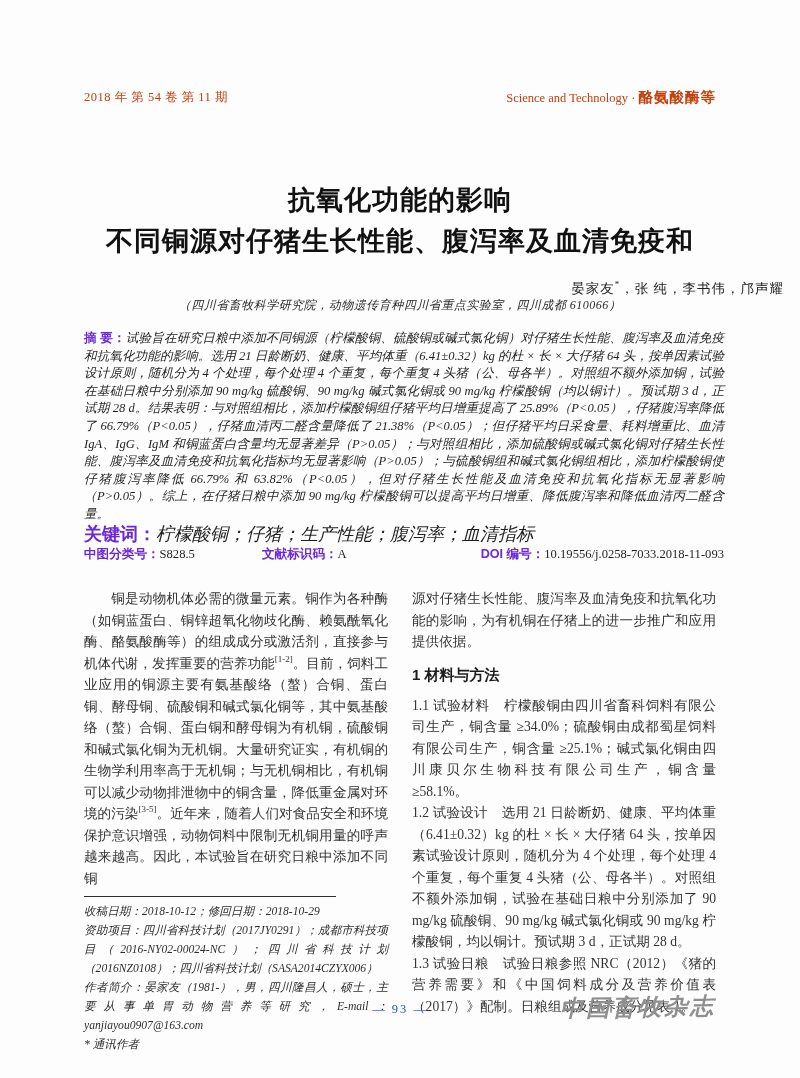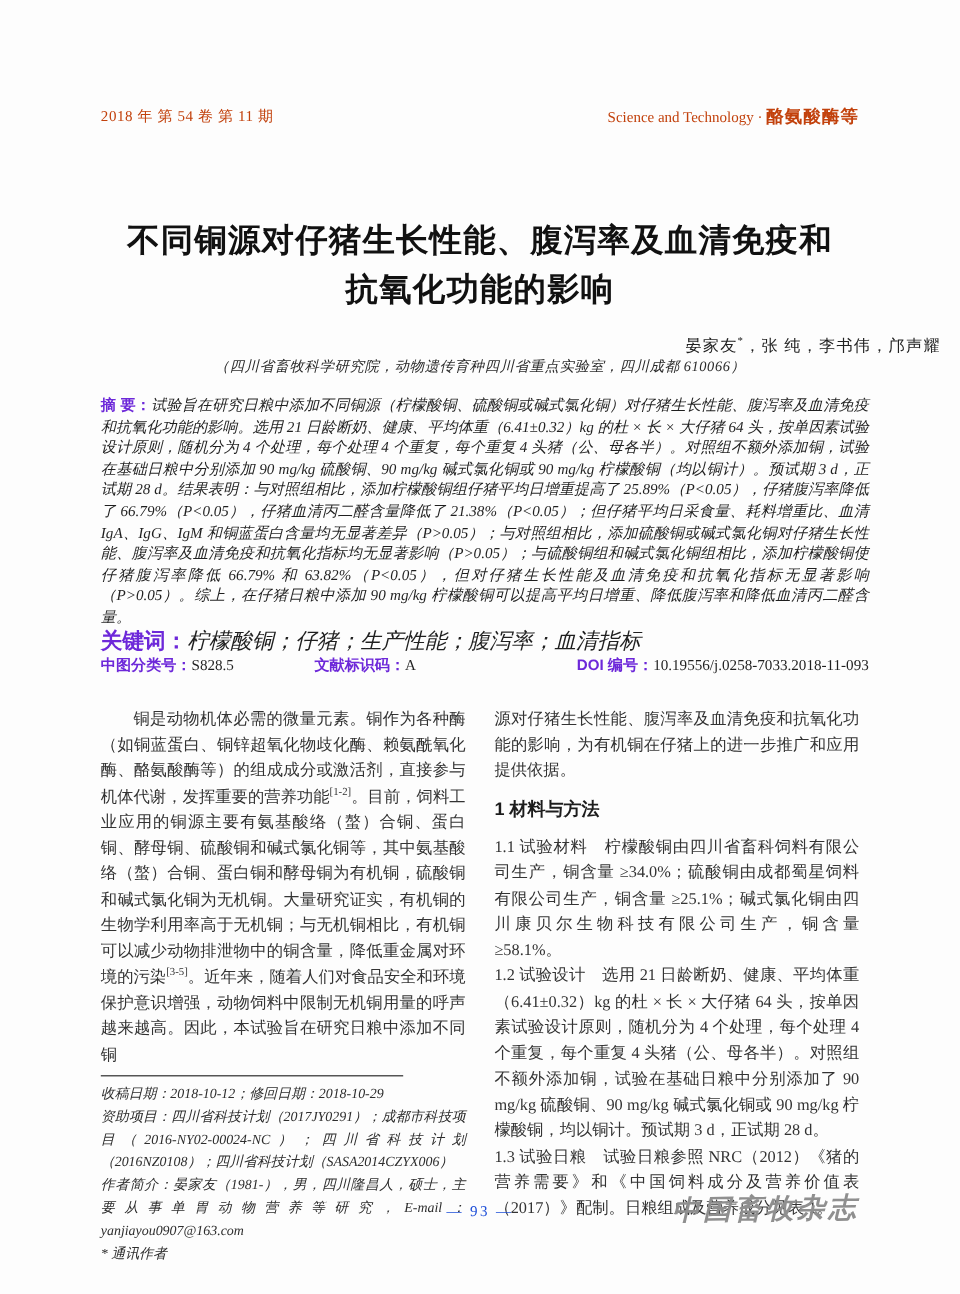--- a/index.html
+++ b/index.html
@@ -104,22 +104,22 @@
 <div class="page">
 
   <div class="header">
     <span class="issue">2018 年 第 54 卷 第 11 期</span>
     <span>
       <span class="right-en">Science and Technology</span><span class="right-en"> · </span><span class="right-cn">酪氨酸酶等</span>
     </span>
   </div>
 
   <div class="title">
+    <div>抗氧化功能的影响</div>
     <div>不同铜源对仔猪生长性能、腹泻率及血清免疫和</div>
-    <div>抗氧化功能的影响</div>
   </div>
 
   <div class="authors">
     <span>晏家友</span><sup>*</sup><span>，张 纯，李书伟，邝声耀</span>
   </div>
 
   <div class="affiliation">（四川省畜牧科学研究院，动物遗传育种四川省重点实验室，四川成都 610066）</div>
 
   <div class="abstract">
     <span class="lbl">摘 要：</span><span>试验旨在研究日粮中添加不同铜源（柠檬酸铜、硫酸铜或碱式氯化铜）对仔猪生长性能、腹泻率及血清免疫和抗氧化功能的影响。选用 21 日龄断奶、健康、平均体重（6.41±0.32）kg 的杜 × 长 × 大仔猪 64 头，按单因素试验设计原则，随机分为 4 个处理，每个处理 4 个重复，每个重复 4 头猪（公、母各半）。对照组不额外添加铜，试验在基础日粮中分别添加 90 mg/kg 硫酸铜、90 mg/kg 碱式氯化铜或 90 mg/kg 柠檬酸铜（均以铜计）。预试期 3 d，正试期 28 d。结果表明：与对照组相比，添加柠檬酸铜组仔猪平均日增重提高了 25.89%（P&lt;0.05），仔猪腹泻率降低了 66.79%（P&lt;0.05），仔猪血清丙二醛含量降低了 21.38%（P&lt;0.05）；但仔猪平均日采食量、耗料增重比、血清 IgA、IgG、IgM 和铜蓝蛋白含量均无显著差异（P&gt;0.05）；与对照组相比，添加硫酸铜或碱式氯化铜对仔猪生长性能、腹泻率及血清免疫和抗氧化指标均无显著影响（P&gt;0.05）；与硫酸铜组和碱式氯化铜组相比，添加柠檬酸铜使仔猪腹泻率降低 66.79% 和 63.82%（P&lt;0.05），但对仔猪生长性能及血清免疫和抗氧化指标无显著影响（P&gt;0.05）。综上，在仔猪日粮中添加 90 mg/kg 柠檬酸铜可以提高平均日增重、降低腹泻率和降低血清丙二醛含量。</span>

